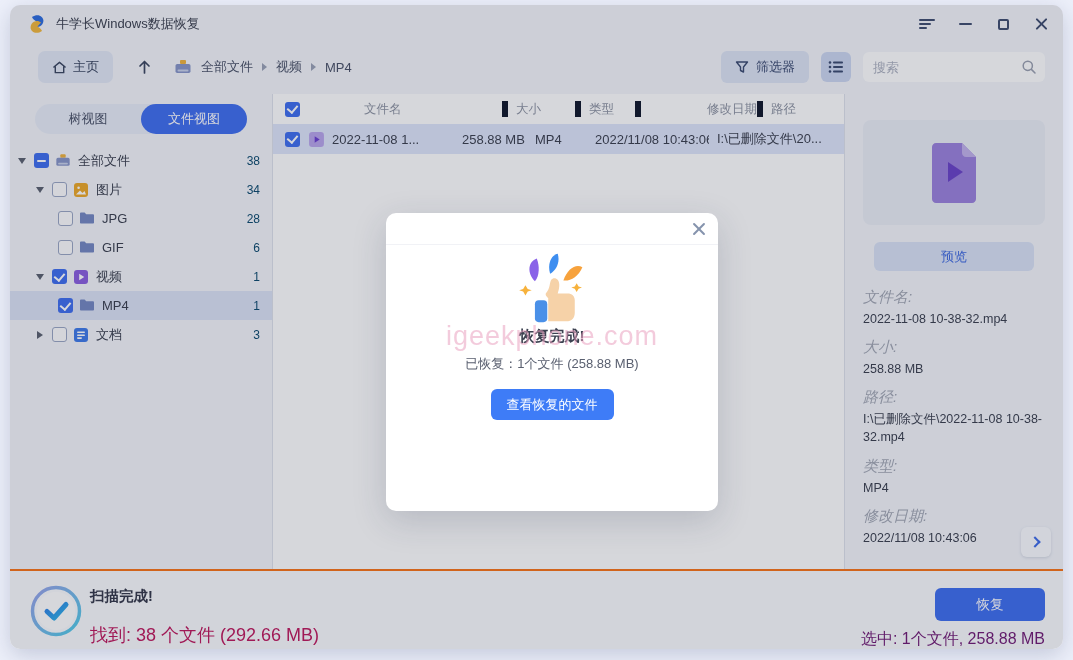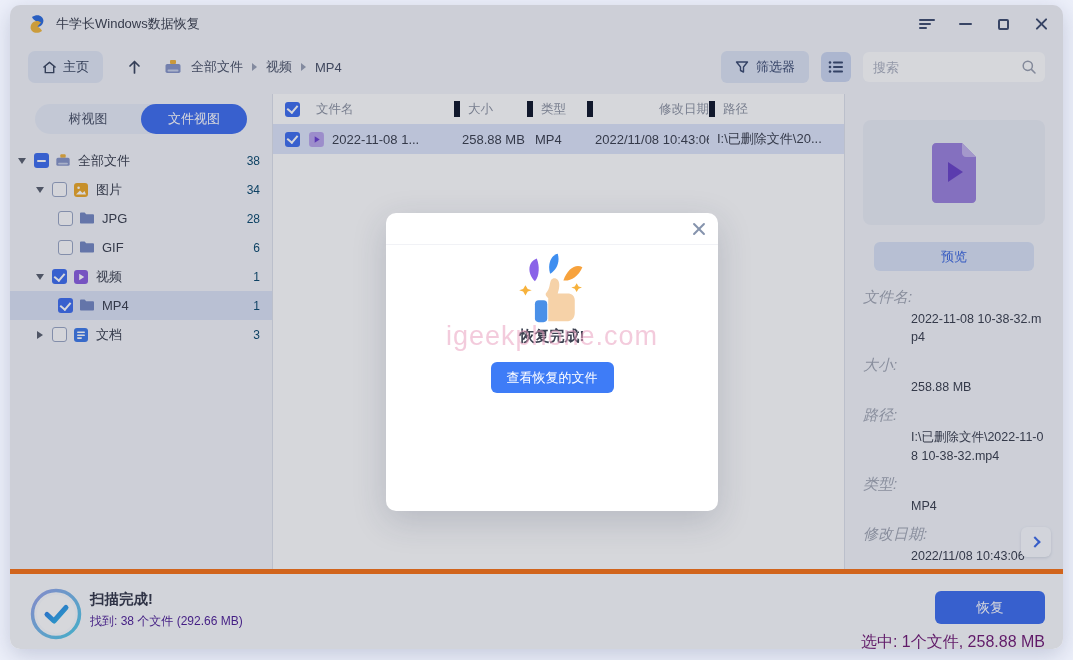--- a/index.html
+++ b/index.html
@@ -15,21 +15,21 @@
   .win-controls { position:absolute; right:14px; top:0; height:38px; display:flex; align-items:center; gap:22px; }
   .wc { width:16px; height:16px; display:flex; align-items:center; justify-content:center; cursor:pointer; }
   .ico-menu i { display:block; height:2px; background:#3f4d70; border-radius:1px; margin:2px 0; }
   .ico-min { width:13px; height:2px; background:#3f4d70; border-radius:1px; }
   .ico-max { width:11px; height:11px; border:2px solid #3f4d70; border-radius:2px; }
   .ico-close { position:relative; width:13px; height:13px; }
   .ico-close:before,.ico-close:after { content:""; position:absolute; left:-1px; top:5px; width:15px; height:2px; background:#3f4d70; border-radius:1px; }
   .ico-close:before { transform:rotate(45deg);} .ico-close:after { transform:rotate(-45deg);}
 
   
-  .toolbar { position:relative; height:48px; display:flex; align-items:center; padding:0 18px; }
+  .toolbar { position:relative; height:48px; display:flex; align-items:center; padding:0 28px; }
   .home-btn { display:flex; align-items:center; gap:6px; background:#e2e8f6; border-radius:7px;
     padding:7px 14px; font-size:13px; color:#3a4660; cursor:pointer; }
   .up-arrow { margin-left:24px; cursor:pointer; display:flex; }
   .crumb-drive { margin-left:22px; display:flex; }
   .breadcrumb { display:flex; align-items:center; gap:9px; margin-left:9px; font-size:13px; color:#4a5268; }
   .crumb { cursor:pointer; }
   .crumb-sep { width:0; height:0; border-left:5px solid #9aa2b6; border-top:4px solid transparent; border-bottom:4px solid transparent; }
   .toolbar-right { position:absolute; right:18px; display:flex; align-items:center; gap:12px; }
   .filter-btn { display:flex; align-items:center; gap:7px; background:#dde4f5; border-radius:6px;
     padding:7px 14px; font-size:13px; color:#3a4a70; cursor:pointer; }
@@ -63,46 +63,46 @@
   .tr-icon { width:16px; height:16px; flex:none; margin-right:7px; display:flex; }
   .tr-label { flex:1; white-space:nowrap; overflow:hidden; }
   .tr-count { color:#0c4a6e; font-size:12px; }
 
   
   .table-area { flex:1; background:#ffffff; min-width:0; }
   .thead { height:30px; display:flex; align-items:center; font-size:12.5px; color:#8d93a2; }
   .thead .cb { margin:0 8px 0 12px; }
   .th { border-left:6px solid #0f172a; padding-left:8px; height:16px; line-height:16px; }
   .th.first { border-left:none; }
-  .col-name { width:146px; } .col-size { width:73px; } .col-type { width:60px; } .col-date { width:122px;text-align:right; } .col-path { flex:1; }
+  .col-name { width:146px;margin-left:48px; } .col-size { width:73px; } .col-type { width:60px; } .col-date { width:122px;text-align:right; } .col-path { flex:1; }
   .trow { height:30px; display:flex; align-items:center; font-size:13px; color:#3a3f4e; cursor:pointer; }
   .trow.selected { background:#dfe6fa; }
   .trow .cb { margin:0 8px 0 12px; }
   .file-ico { width:17px; height:17px; margin-right:7px; display:flex; flex:none; }
   .td { white-space:nowrap; overflow:hidden; }
   .td-name { width:122px; } .td-size { width:73px; padding-left:8px;} .td-type { width:60px; padding-left:8px;} .td-date { width:122px; padding-left:8px;} .td-path { flex:1; padding-left:8px;}
 
   
   .right-panel { width:218px; position:relative; padding:26px 18px 0 18px; }
   .preview-box { width:182px; height:105px; background:#ebeef6; border-radius:8px; display:flex; align-items:center; justify-content:center; }
   .preview-btn { width:160px; height:29px; margin:17px auto 0 auto; background:#d9e2f6; border-radius:6px;
     display:flex; align-items:center; justify-content:center; font-size:13px; color:#3f6ae0; cursor:pointer; }
   .details { margin-top:17px; }
   .d-label { font-size:15px; color:#a2a7b4; margin-bottom:3px;font-style:italic; }
-  .d-value { font-size:12.5px; color:#3a3f4e; line-height:1.45; margin-bottom:10px; word-break:break-all;margin-left:48px; }
+  .d-value { font-size:12.5px; color:#3a3f4e; line-height:1.45; margin-bottom:10px; word-break:break-all; }
   .next-btn { position:absolute; right:12px; bottom:12px; width:30px; height:30px; background:#fbfcff; border-radius:6px;
     display:flex; align-items:center; justify-content:center; cursor:pointer; box-shadow:0 1px 3px rgba(120,130,160,.25); }
   .chev { width:8px; height:8px; border:solid #3e6ce8; border-width:2.5px 2.5px 0 0; transform:rotate(45deg); margin-right:3px; }
 
   
-  .bottombar { position:absolute; left:0; right:0; bottom:0; height:80px; background:#fbfcfe; border-top:5px solid #f97316; }
+  .bottombar { position:absolute; left:0; right:0; bottom:0; height:80px; background:#fbfcfe; border-top:2px solid #f97316; }
   .scan-ico { position:absolute; left:20px; top:14px; }
   .scan-text { position:absolute; left:80px; top:16px; }
   .scan-title { font-size:14.5px; font-weight:bold; color:#34384a; }
-  .scan-sub { font-size:12px; color:#4c1d95; margin-top:4px; }
+  .scan-sub { font-size:18px; color:#be185d; margin-top:17px; }
   .recover-btn { position:absolute; right:18px; top:17px; width:110px; height:33px; background:#3e6ef0; border-radius:6px;
     display:flex; align-items:center; justify-content:center; color:#fff; font-size:13.5px; cursor:pointer; }
   .select-info { position:absolute; right:18px; top:58px; font-size:16px; color:#701a75; }
 
   
   .dim { position:absolute; inset:0; background:rgba(30,36,54,0.18); z-index:5; }
   .dialog { position:absolute; left:376px; top:208px; width:332px; height:298px; background:#fff; border-radius:10px;
     z-index:10; box-shadow:0 10px 34px rgba(40,50,80,.18); }
   .dlg-head { height:32px; border-bottom:1px solid #f1f2f6; position:relative; }
   .dlg-close { position:absolute; right:11px; top:8px; width:16px; height:16px; cursor:pointer; }
@@ -398,17 +398,18 @@
       <svg class="dlg-icon" width="76" height="74" viewBox="0 0 80 78">
         <path d="M22 32 C13 23 15 11 24 8 C27 16 27 26 22 32 Z" fill="#8a63e8"></path>
         <path d="M38 24 C35 14 39 4 46 3 C49 12 44 21 38 24 Z" fill="#3e8ef0"></path>
         <path d="M52 31 C56 19 65 13 72 17 C68 27 59 32 52 31 Z" fill="#f7a23c"></path>
         <path d="M12 36 L14.4 40 L18.6 41.4 L14.4 42.8 L12 47 L9.6 42.8 L5.4 41.4 L9.6 40 Z" fill="#f7b23c"></path>
         <path d="M66 34 L68 37.4 L71.6 38.6 L68 39.8 L66 43.2 L64 39.8 L60.4 38.6 L64 37.4 Z" fill="#f7b23c"></path>
         <rect x="22" y="52" width="13" height="23" rx="4" fill="#4a90e8"></rect>
         <path d="M36 74 L55 74 C61 74 64 70.5 64 65 L64 52 C64 47.5 61 44.8 56.5 44.8 L46 44.8 C47.8 39.5 48.6 33.8 46.2 30.6 C44.4 28.2 40.8 28 39.2 30.4 C37.2 33.4 38.2 39.8 34 44 C32.4 45.6 34 48 36 49.6 Z" fill="#f6d2a8"></path>
       </svg>
       <div class="dlg-title">恢复完成!</div>
+      <div class="dlg-msg">已恢复：1个文件 (258.88 MB)</div>
       <div class="dlg-btn">查看恢复的文件</div>
     </div>
   </div>
 
 </div>
 
 </body></html>

